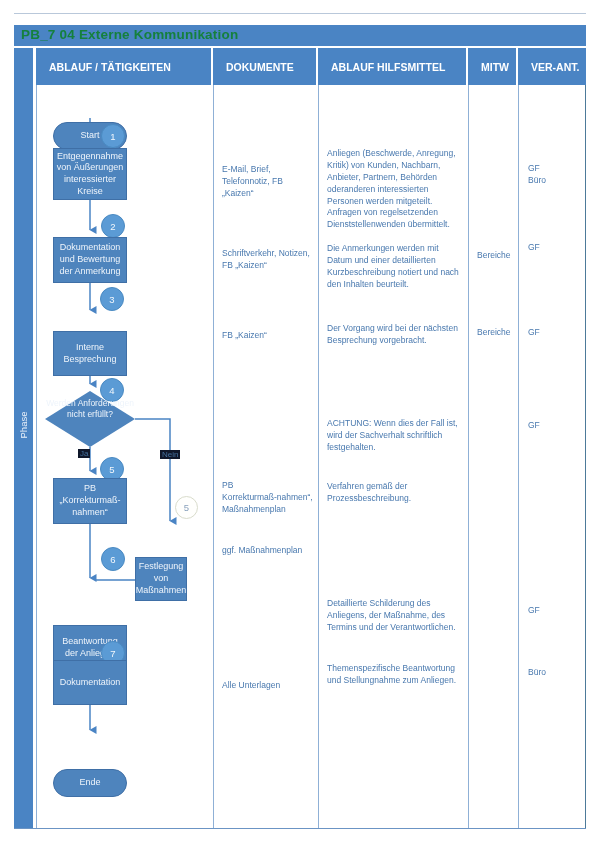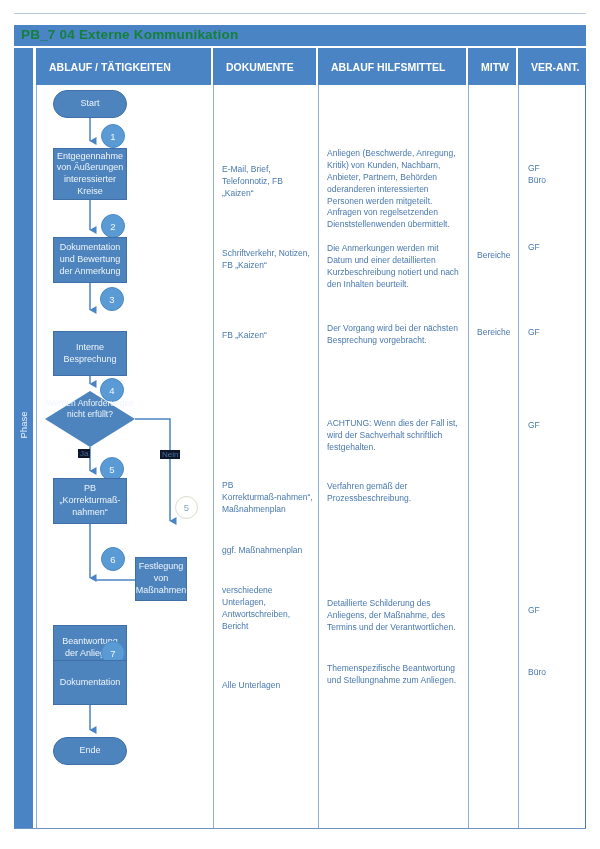--- a/index.html
+++ b/index.html
@@ -21,21 +21,21 @@
   .phase-text{left:23px;top:425px;color:#eaf1fa;font-size:9.5px;
               transform:translate(-50%,-50%) rotate(-90deg);transform-origin:center;}
   
   .vline{top:85px;width:0;height:743px;border-left:1px solid #8fb0d6;}
   .vline-right{border-left:1px solid #4d7a99;}
   .bottom-line{left:14px;top:828px;width:572px;height:0;border-top:1px solid #6b94c4;}
   
   .shape{background:#4e84bd;border:1px solid #3f6fa6;color:#eef4fb;
          display:flex;align-items:center;justify-content:center;text-align:center;
          font-size:9px;line-height:1.3;box-sizing:border-box;padding:2px;white-space:pre-line;}
-  .pill{border-radius:14px;}
+  .pill{border-radius:14px;margin-top:32px;}
   .numcircle{width:24px;height:24px;border-radius:50%;background:#5b9bd5;border:1px solid #4a8ac2;
              color:#f2f7fc;font-size:9.5px;display:flex;align-items:center;justify-content:center;box-sizing:border-box;}
   .conncircle{width:23px;height:23px;border-radius:50%;background:#fffffd;border:1px solid #d9dccc;
               color:#8aa2bd;font-size:9.5px;display:flex;align-items:center;justify-content:center;box-sizing:border-box;}
   .diamond{left:45px;top:391px;width:90px;height:56px;background:#4e84bd;
            clip-path:polygon(50% 0,100% 50%,50% 100%,0 50%);}
   .diamond-label{left:38px;top:398px;width:104px;color:#eef4fb;font-size:8.5px;line-height:1.35;
                  text-align:center;}
   .branch-label{font-size:8px;color:#44709d;background:#0f172a;padding:0 2px;}
   
@@ -127,24 +127,20 @@
   <div class="abs note" style="left:222px;top:164px;width:90px;">E-Mail, Brief,
 Telefonnotiz, FB
 „Kaizen“</div>
   <div class="abs note" style="left:222px;top:248px;width:92px;">Schriftverkehr, Notizen,
 FB „Kaizen“</div>
   <div class="abs note" style="left:222px;top:330px;width:90px;">FB „Kaizen“</div>
   <div class="abs note" style="left:222px;top:480px;width:92px;">PB
 Korrekturmaß-nahmen“,
 Maßnahmenplan</div>
   <div class="abs note" style="left:222px;top:545px;width:92px;">ggf. Maßnahmenplan</div>
-  <div class="abs note" style="left:222px;top:585px;width:90px;">verschiedene
-Unterlagen,
-Antwortschreiben,
-Bericht</div>
   <div class="abs note" style="left:222px;top:680px;width:90px;">Alle Unterlagen</div>
 
   <div class="abs note" style="left:327px;top:148px;width:136px;">Anliegen (Beschwerde, Anregung, Kritik) von Kunden, Nachbarn, Anbieter, Partnern, Behörden oderanderen interessierten Personen werden mitgeteilt. Anfragen von regelsetzenden Dienststellenwenden übermittelt.</div>
   <div class="abs note" style="left:327px;top:243px;width:136px;">Die Anmerkungen werden mit Datum und einer detaillierten Kurzbeschreibung notiert und nach den Inhalten beurteilt.</div>
   <div class="abs note" style="left:327px;top:323px;width:136px;">Der Vorgang wird bei der nächsten Besprechung vorgebracht.</div>
   <div class="abs note" style="left:327px;top:418px;width:136px;">ACHTUNG: Wenn dies der Fall ist, wird der Sachverhalt schriftlich festgehalten.</div>
   <div class="abs note" style="left:327px;top:481px;width:136px;">Verfahren gemäß der Prozessbeschreibung.</div>
   <div class="abs note" style="left:327px;top:598px;width:136px;">Detaillierte Schilderung des Anliegens, der Maßnahme, des Termins und der Verantwortlichen.</div>
   <div class="abs note" style="left:327px;top:663px;width:136px;">Themenspezifische Beantwortung und Stellungnahme zum Anliegen.</div>
 

